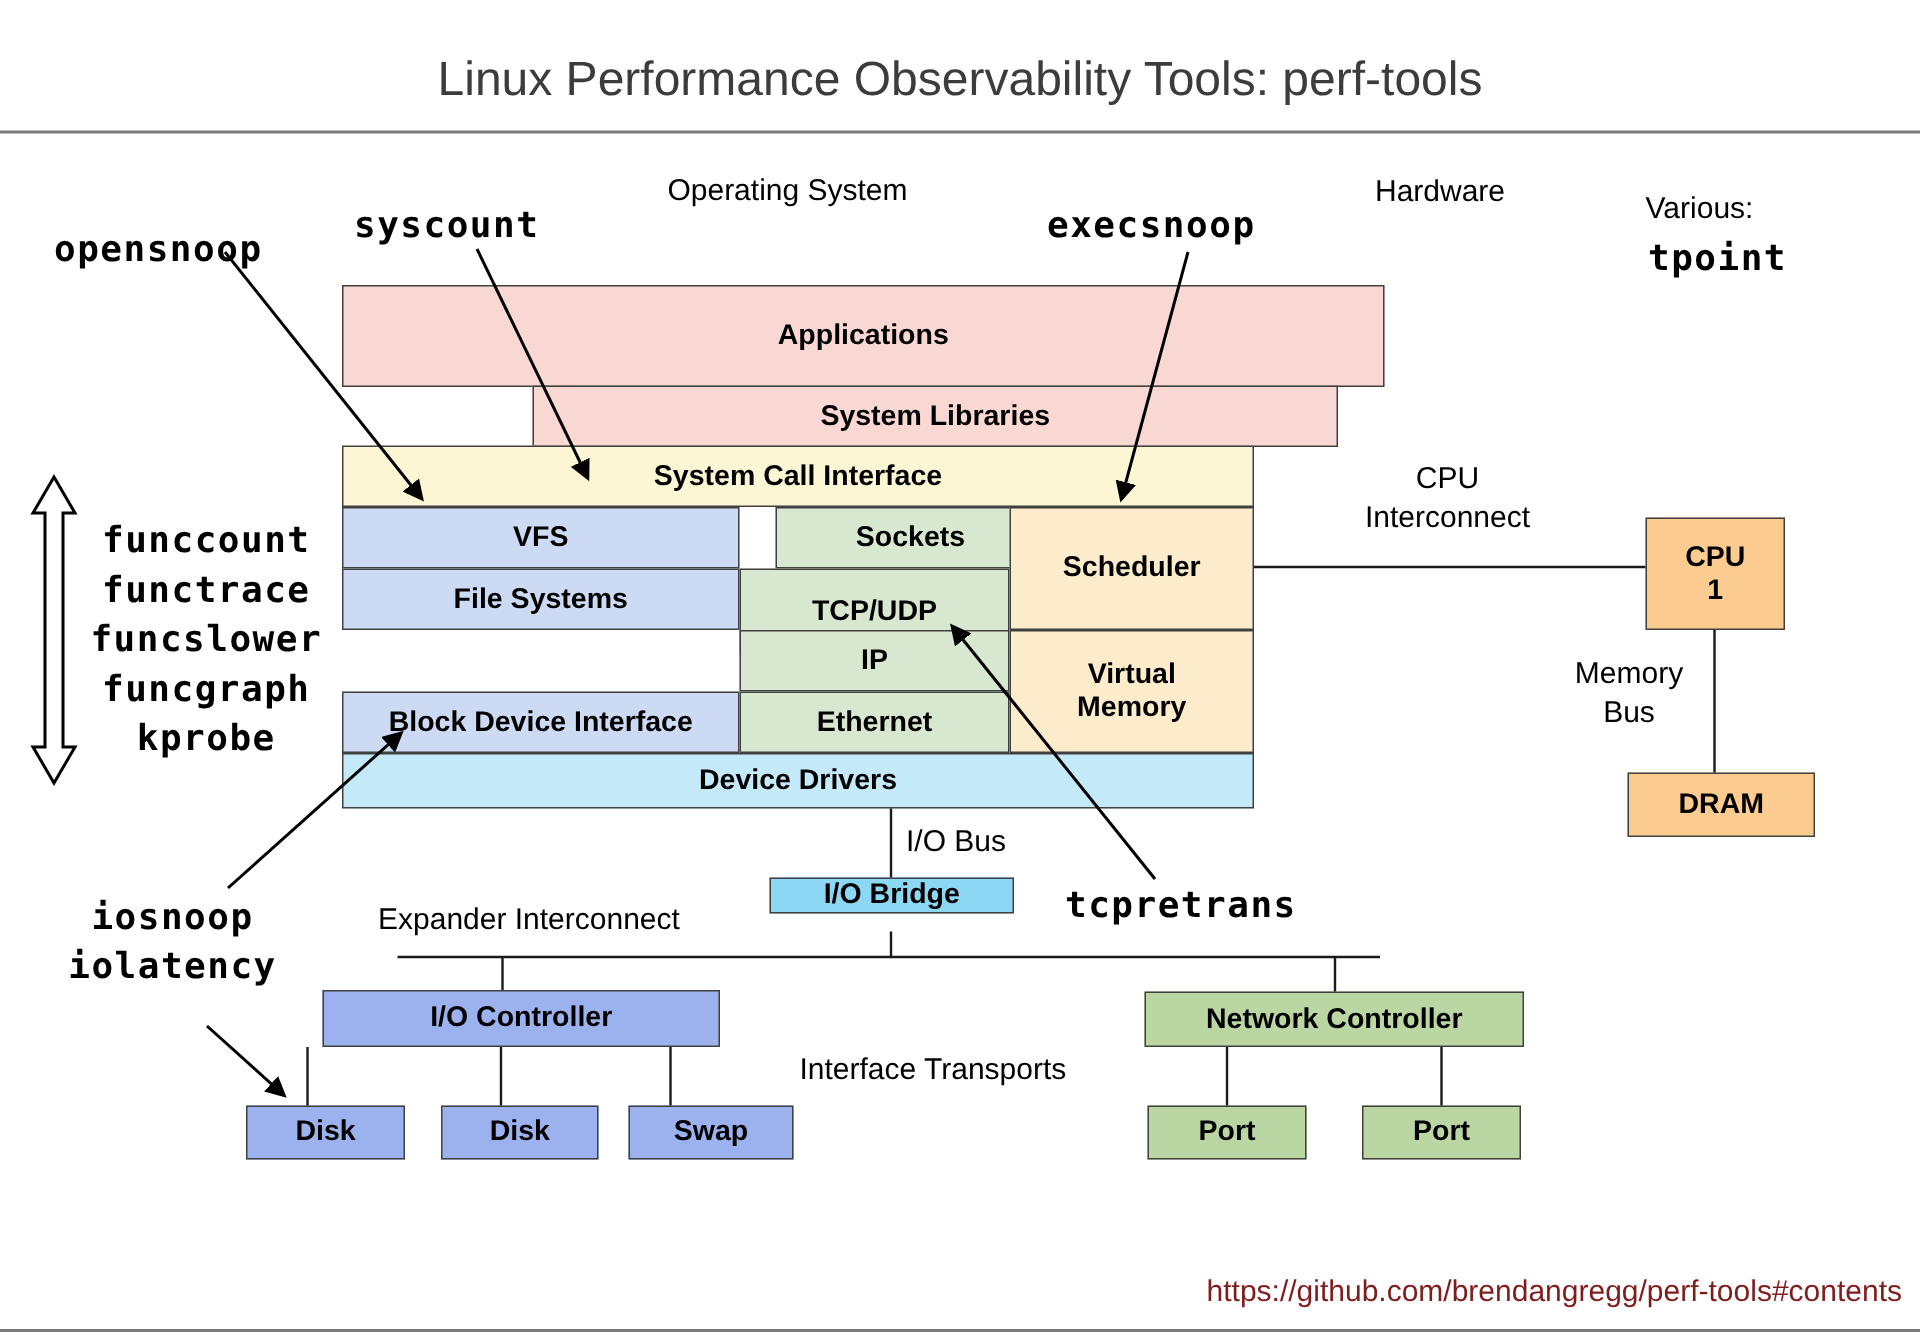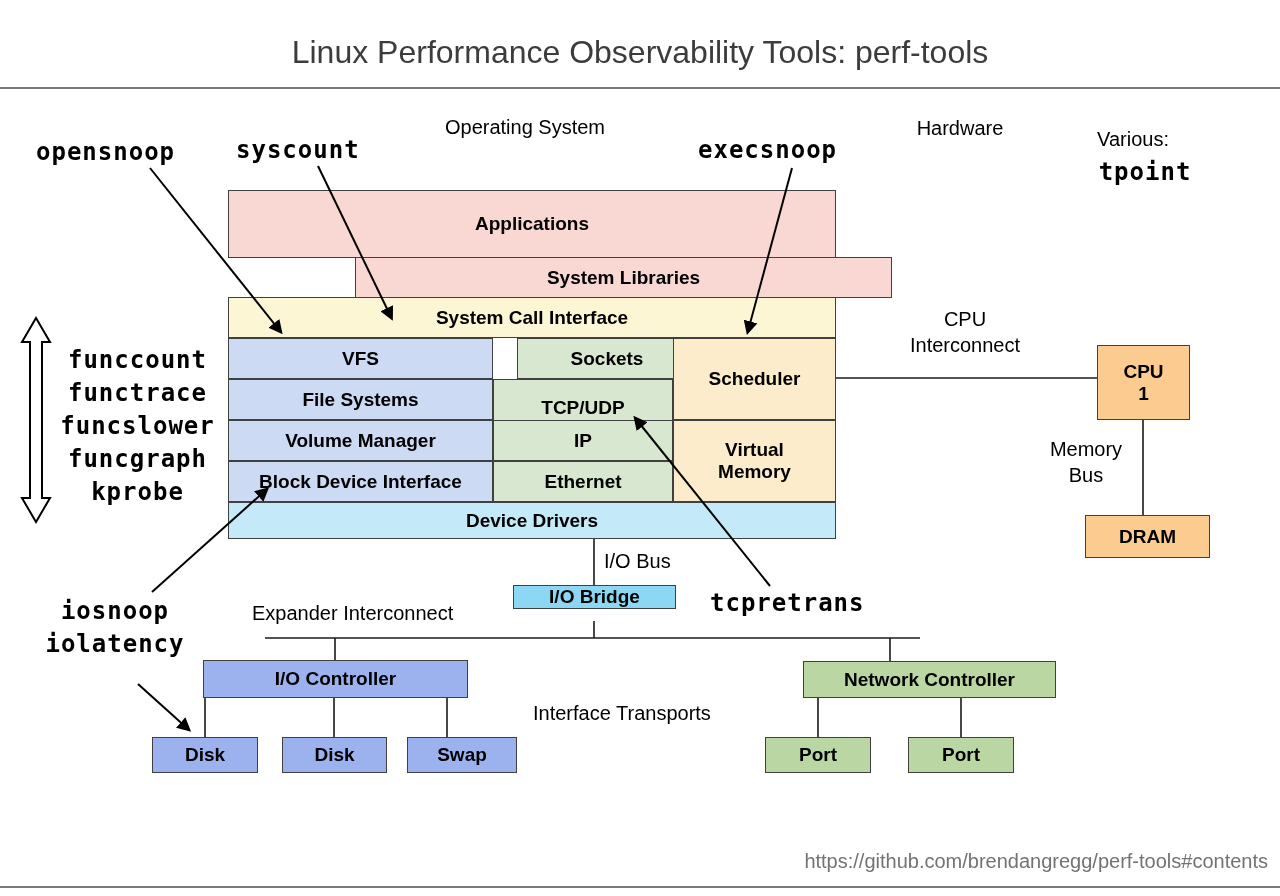--- a/index.html
+++ b/index.html
@@ -20,74 +20,73 @@
     font-weight:bold; font-size:19px; color:#000; line-height:1.15;
   }
   .col { flex-direction:column; }
   .pink   { background:#f9d8d4; }
   .yellow { background:#fdf6d5; }
   .blue   { background:#ccdaf3; }
   .green  { background:#d8e7d0; }
   .cream  { background:#fdeccb; }
   .cyan   { background:#c4e9f8; }
   .bridge { background:#8cd8f4; }
-  .ioctl  { background:#9cb2ef; }
+  .ioctl  { background:#9cb2ef;margin-left:12px; }
   .nic    { background:#bad6a2; }
   .orange { background:#fccb90; }
   .mono {
     position:absolute; font-family:"DejaVu Sans Mono", monospace; font-weight:bold;
     font-size:24px; letter-spacing:1px; color:#000; white-space:nowrap;
   }
   .mono-group {
     position:absolute; font-family:"DejaVu Sans Mono", monospace; font-weight:bold;
     font-size:24px; letter-spacing:1px; color:#000; text-align:center; line-height:33px;
   }
   .footer-url {
-    position:absolute; right:12px; top:850px; font-size:20px; color:#737373;
+    position:absolute; right:12px; top:850px; font-size:20px; color:#7f1d1d;
   }
   svg.overlay { position:absolute; left:0; top:0; width:1280px; height:896px; pointer-events:none; }
 </style>
 </head>
 <body>
 
 <div id="canvas">
 
   <div class="title">Linux Performance Observability Tools: perf-tools</div>
   <div class="rule" style="top:87px;"></div>
   <div class="rule" style="top:886px;"></div>
 
   <div class="lbl" style="left:400px; top:116px; width:250px; text-align:center;">Operating System</div>
   <div class="lbl" style="left:885px; top:117px; width:150px; text-align:center;">Hardware</div>
   <div class="lbl" style="left:1078px; top:128px; width:110px; text-align:center;">Various:</div>
   <div class="mono" style="left:1085px; top:158px; width:120px; text-align:center;">tpoint</div>
 
-  <div class="mono" style="left:36px; top:138px;text-align:center;">opensnoop</div>
+  <div class="mono" style="left:36px; top:152px;text-align:center;">opensnoop</div>
   <div class="mono" style="left:236px; top:136px;">syscount</div>
   <div class="mono" style="left:698px; top:136px;">execsnoop</div>
 
   <div class="mono-group" style="left:55px; top:344px; width:165px;">
     <div>funccount</div>
     <div>functrace</div>
     <div>funcslower</div>
     <div>funcgraph</div>
     <div>kprobe</div>
   </div>
   <div class="mono-group" style="left:40px; top:595px; width:150px;">
     <div>iosnoop</div>
     <div>iolatency</div>
   </div>
   <div class="mono" style="left:710px; top:589px;">tcpretrans</div>
 
-  <div class="box pink" style="left:228px; top:190px; width:608px; height:68px;">Applications</div>
+  <div class="box pink" style="left:228px; top:190px; width:695px; height:68px;">Applications</div>
   <div class="box pink" style="left:355px; top:257px; width:537px; height:41px;">System Libraries</div>
   <div class="box yellow" style="left:228px; top:297px; width:608px; height:41px;">System Call Interface</div>
 
   <div class="box blue" style="left:228px; top:338px; width:265px; height:41px;">VFS</div>
   <div class="box blue" style="left:228px; top:379px; width:265px; height:41px;">File Systems</div>
-  <div class="box blue" style="left:228px; top:420px; width:265px; height:41px;">Volume Manager</div>
   <div class="box blue" style="left:228px; top:461px; width:265px; height:41px;">Block Device Interface</div>
 
   <div class="box green" style="left:493px; top:338px; width:180px; height:41px;margin-left:24px;">Sockets</div>
   <div class="box green" style="left:493px; top:379px; width:180px; height:57px;">TCP/UDP</div>
   <div class="box green" style="left:493px; top:420px; width:180px; height:41px;">IP</div>
   <div class="box green" style="left:493px; top:461px; width:180px; height:41px;">Ethernet</div>
 
   <div class="box cream" style="left:673px; top:338px; width:163px; height:82px;">Scheduler</div>
   <div class="box cream" style="left:673px; top:420px; width:163px; height:82px; padding:0 28px;">Virtual Memory</div>
 
@@ -106,21 +105,21 @@
   <div class="lbl center" style="left:1036px; top:436px; width:100px;">
     <div>Memory</div>
     <div>Bus</div>
   </div>
   <div class="lbl" style="left:604px; top:550px;">I/O Bus</div>
   <div class="lbl" style="left:252px; top:602px;">Expander Interconnect</div>
   <div class="lbl" style="left:533px; top:702px;">Interface Transports</div>
 
   <div class="box bridge" style="left:513px; top:585px; width:163px; height:24px;">I/O Bridge</div>
   <div class="box ioctl" style="left:203px; top:660px; width:265px; height:38px;">I/O Controller</div>
-  <div class="box nic" style="left:763px; top:661px; width:253px; height:37px;margin-left:40px;">Network Controller</div>
+  <div class="box nic" style="left:763px; top:661px; width:253px; height:37px;">Network Controller</div>
 
   <div class="box ioctl" style="left:152px; top:737px; width:106px; height:36px;">Disk</div>
   <div class="box ioctl" style="left:282px; top:737px; width:105px; height:36px;">Disk</div>
   <div class="box ioctl" style="left:407px; top:737px; width:110px; height:36px;">Swap</div>
   <div class="box nic" style="left:765px; top:737px; width:106px; height:36px;">Port</div>
   <div class="box nic" style="left:908px; top:737px; width:106px; height:36px;">Port</div>
 
   <svg class="overlay" viewBox="0 0 1280 896" xmlns="http://www.w3.org/2000/svg">
     <defs>
       <marker id="ah" viewBox="0 0 10 10" refX="7" refY="5" markerWidth="7" markerHeight="7" orient="auto">

